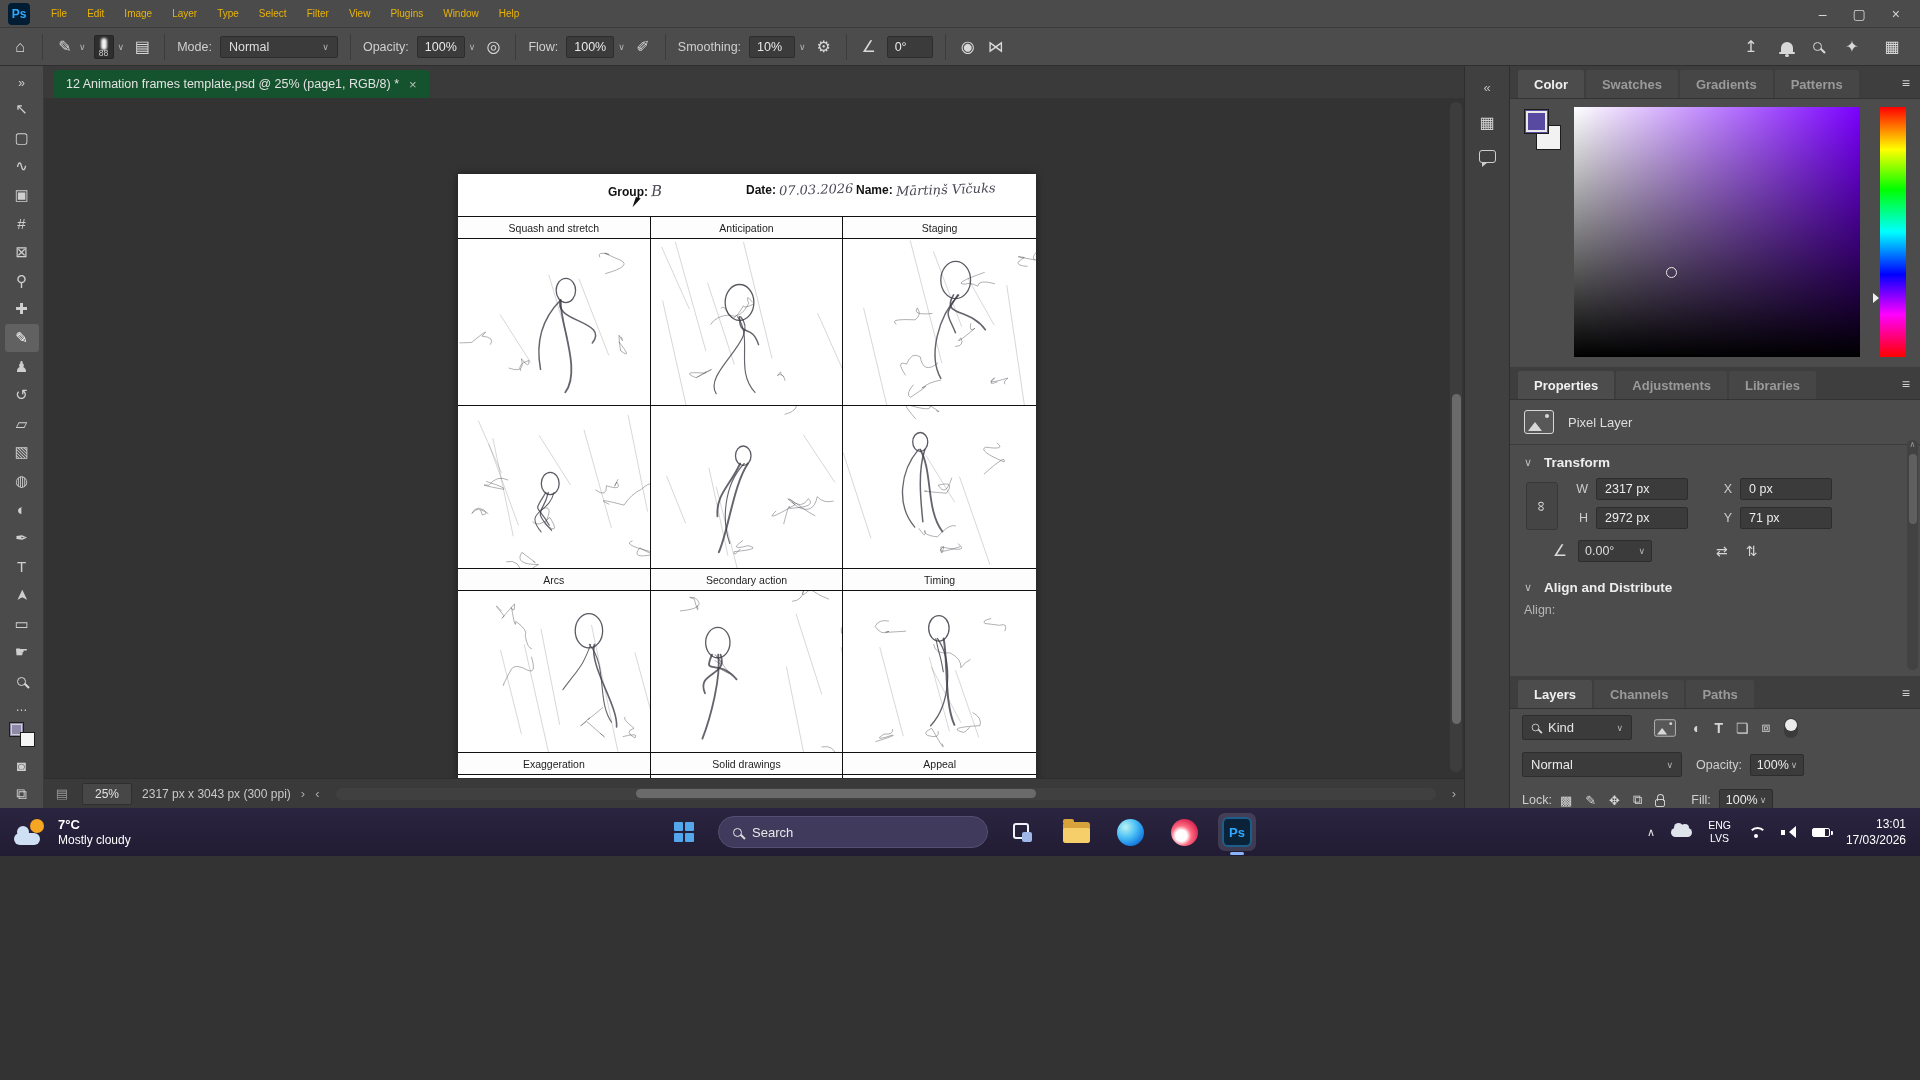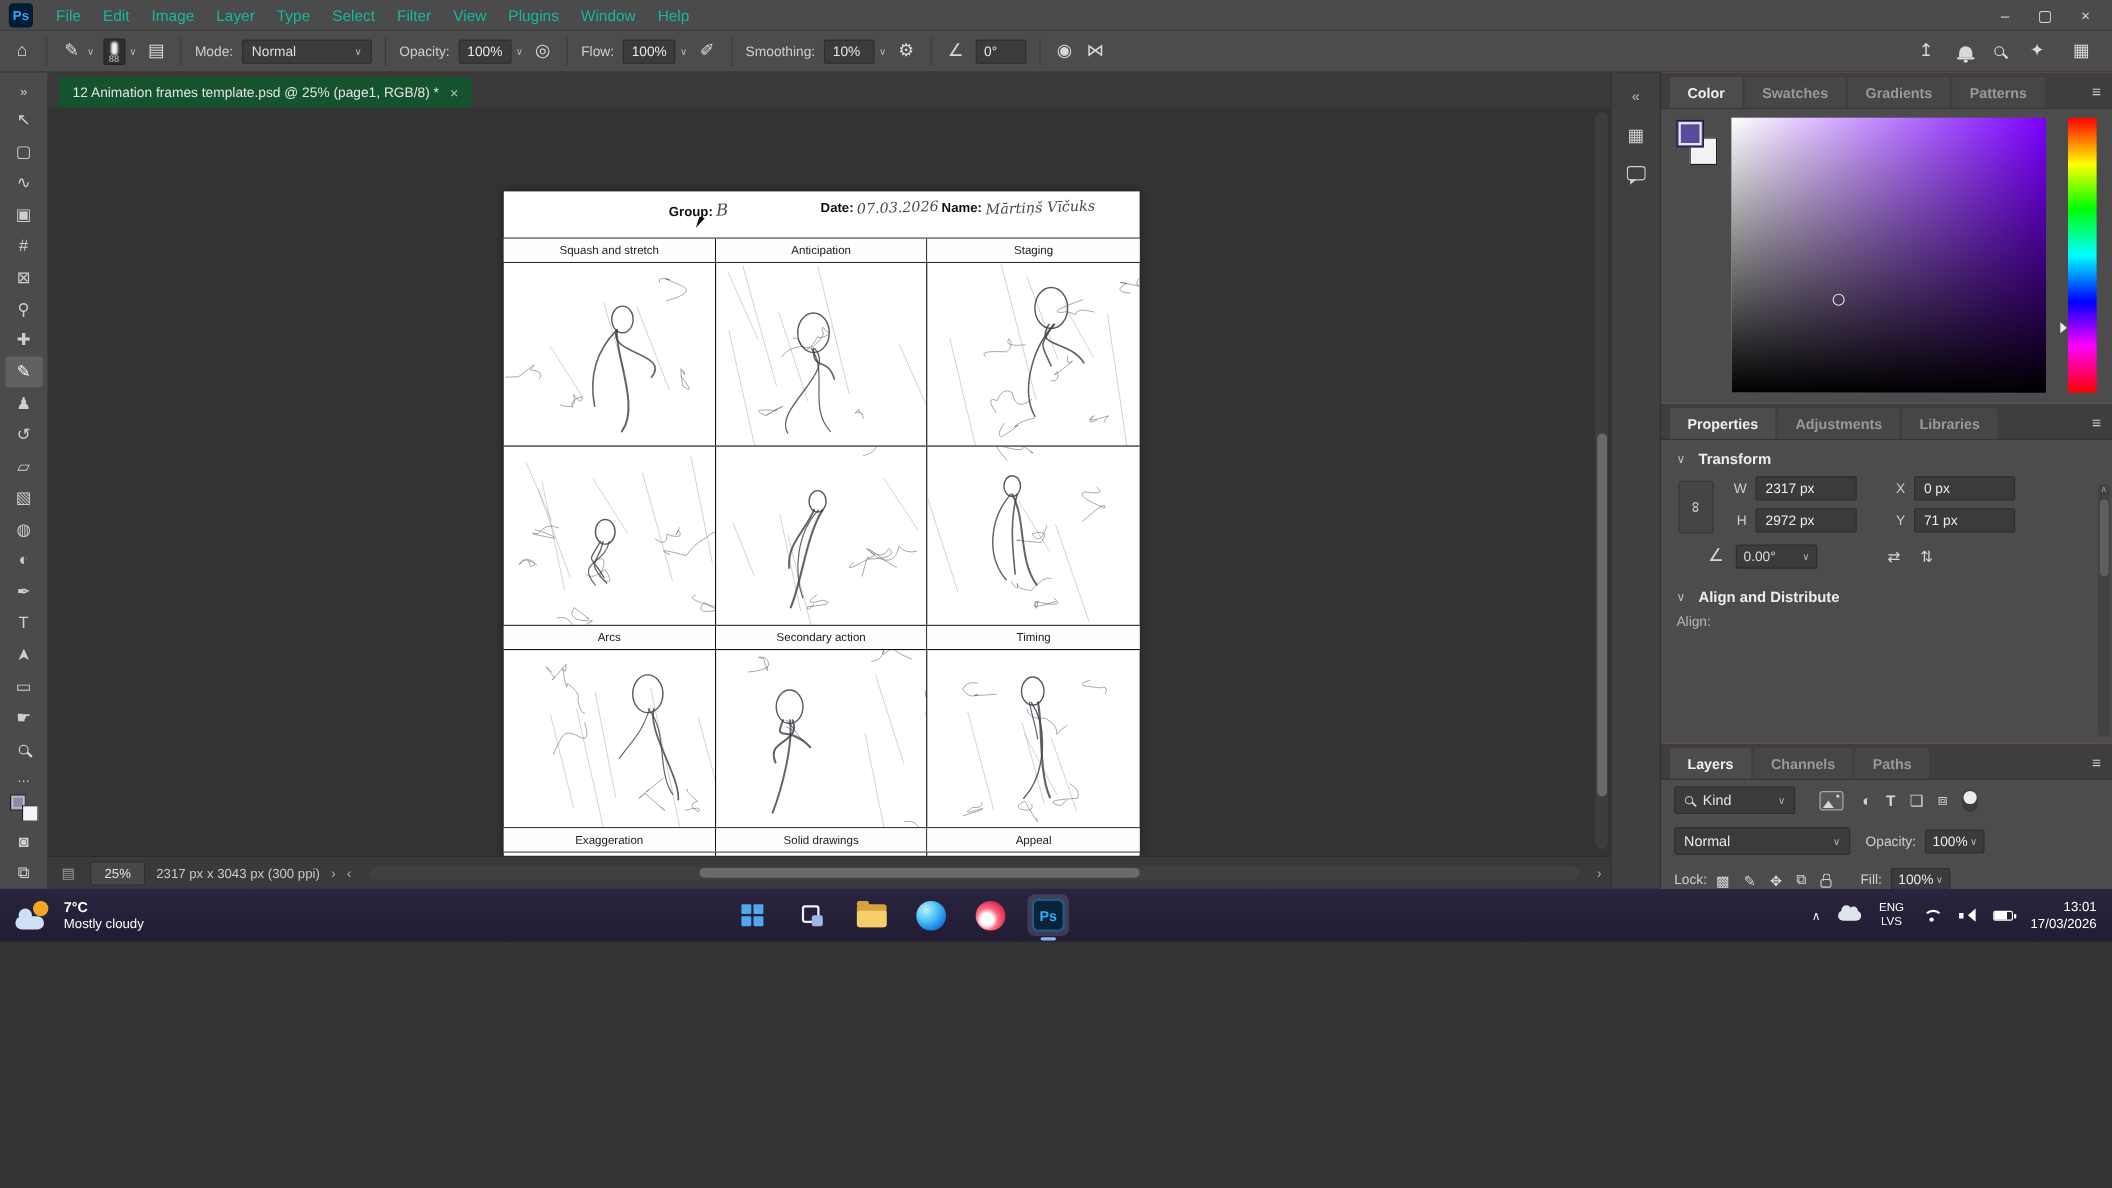--- a/index.html
+++ b/index.html
@@ -3,21 +3,21 @@
 <meta charset="utf-8">
 <style>
   * { margin:0; padding:0; box-sizing:border-box; }
   html,body { width:1920px; height:1080px; overflow:hidden; background:#333;
     font-family:"Liberation Sans", sans-serif; color:#dedede; font-size:13px; user-select:none; }
   #root { position:relative; width:1920px; height:856px; display:flex; flex-direction:column; }
 
   
   .menubar { height:28px; background:#4b4b4b; display:flex; align-items:center; gap:2px; padding:0 8px; border-bottom:1px solid #3a3a3a; flex:none; }
   .ps-logo { width:22px; height:22px; border-radius:4px; background:#001d33; color:#31a8ff; font-weight:bold; font-size:12px; display:flex; align-items:center; justify-content:center; margin-right:10px; }
-  .menu-item { padding:4px 9px; font-size:14px; color:#14b8a6; cursor:default; }
+  .menu-item { padding:4px 9px; font-size:10px; color:#eab308; cursor:default; }
   .win-controls { margin-left:auto; display:flex; gap:26px; padding-right:12px; color:#d5d5d5; font-size:14px; }
   .win-controls span { cursor:default; }
 
   
   .optionsbar { height:38px; background:#4c4c4c; border-bottom:1px solid #2f2f2f; display:flex; align-items:center; padding:0 10px; gap:8px; flex:none; }
   .ob-sep { width:1px; height:26px; background:#3c3c3c; margin:0 4px; }
   .ob-ico { color:#d8d8d8; font-size:16px; line-height:1; display:inline-flex; align-items:center; justify-content:center; min-width:20px; }
   .ob-label { color:#cfcfcf; font-size:12.5px; }
   .ob-field { background:#3b3b3b; border:1px solid #2d2d2d; border-radius:2px; color:#e8e8e8; font-size:12.5px; padding:3px 7px; min-width:46px; text-align:left; }
   .ob-chev { color:#b5b5b5; font-size:9px; margin-left:-4px; }
@@ -592,20 +592,24 @@
         </div>
       </div>
 
       <div class="ptabs">
         <span class="ptab active">Properties</span>
         <span class="ptab">Adjustments</span>
         <span class="ptab">Libraries</span>
         <span class="pmenu">≡</span>
       </div>
       <div class="panel-body props-body">
+        <div class="pixelayer">
+          <span class="imgico"></span>
+          <span>Pixel Layer</span>
+        </div>
         <div class="sect-head">
           <span class="chev">∨</span>
           <span>Transform</span>
         </div>
         <div class="tf">
           <span class="linkbox">
               <span>∞</span>
             </span>
           <div class="tf-row">
             <span class="tf-lbl">W</span>
@@ -723,20 +727,24 @@
     </div>
     <div class="tb-center">
       <span class="tb-app">
           <span class="start">
             <i></i>
             <i></i>
             <i></i>
             <i></i>
           </span>
         </span>
+      <span class="searchpill">
+          <span class="mag" style="border-color:#e8e8e8;"></span>
+          <span>Search</span>
+        </span>
       <span class="tb-app">
           <span class="tview"></span>
         </span>
       <span class="tb-app">
           <span class="folder-tb">
             <span class="b"></span>
             <span class="f"></span>
           </span>
         </span>
       <span class="tb-app">

